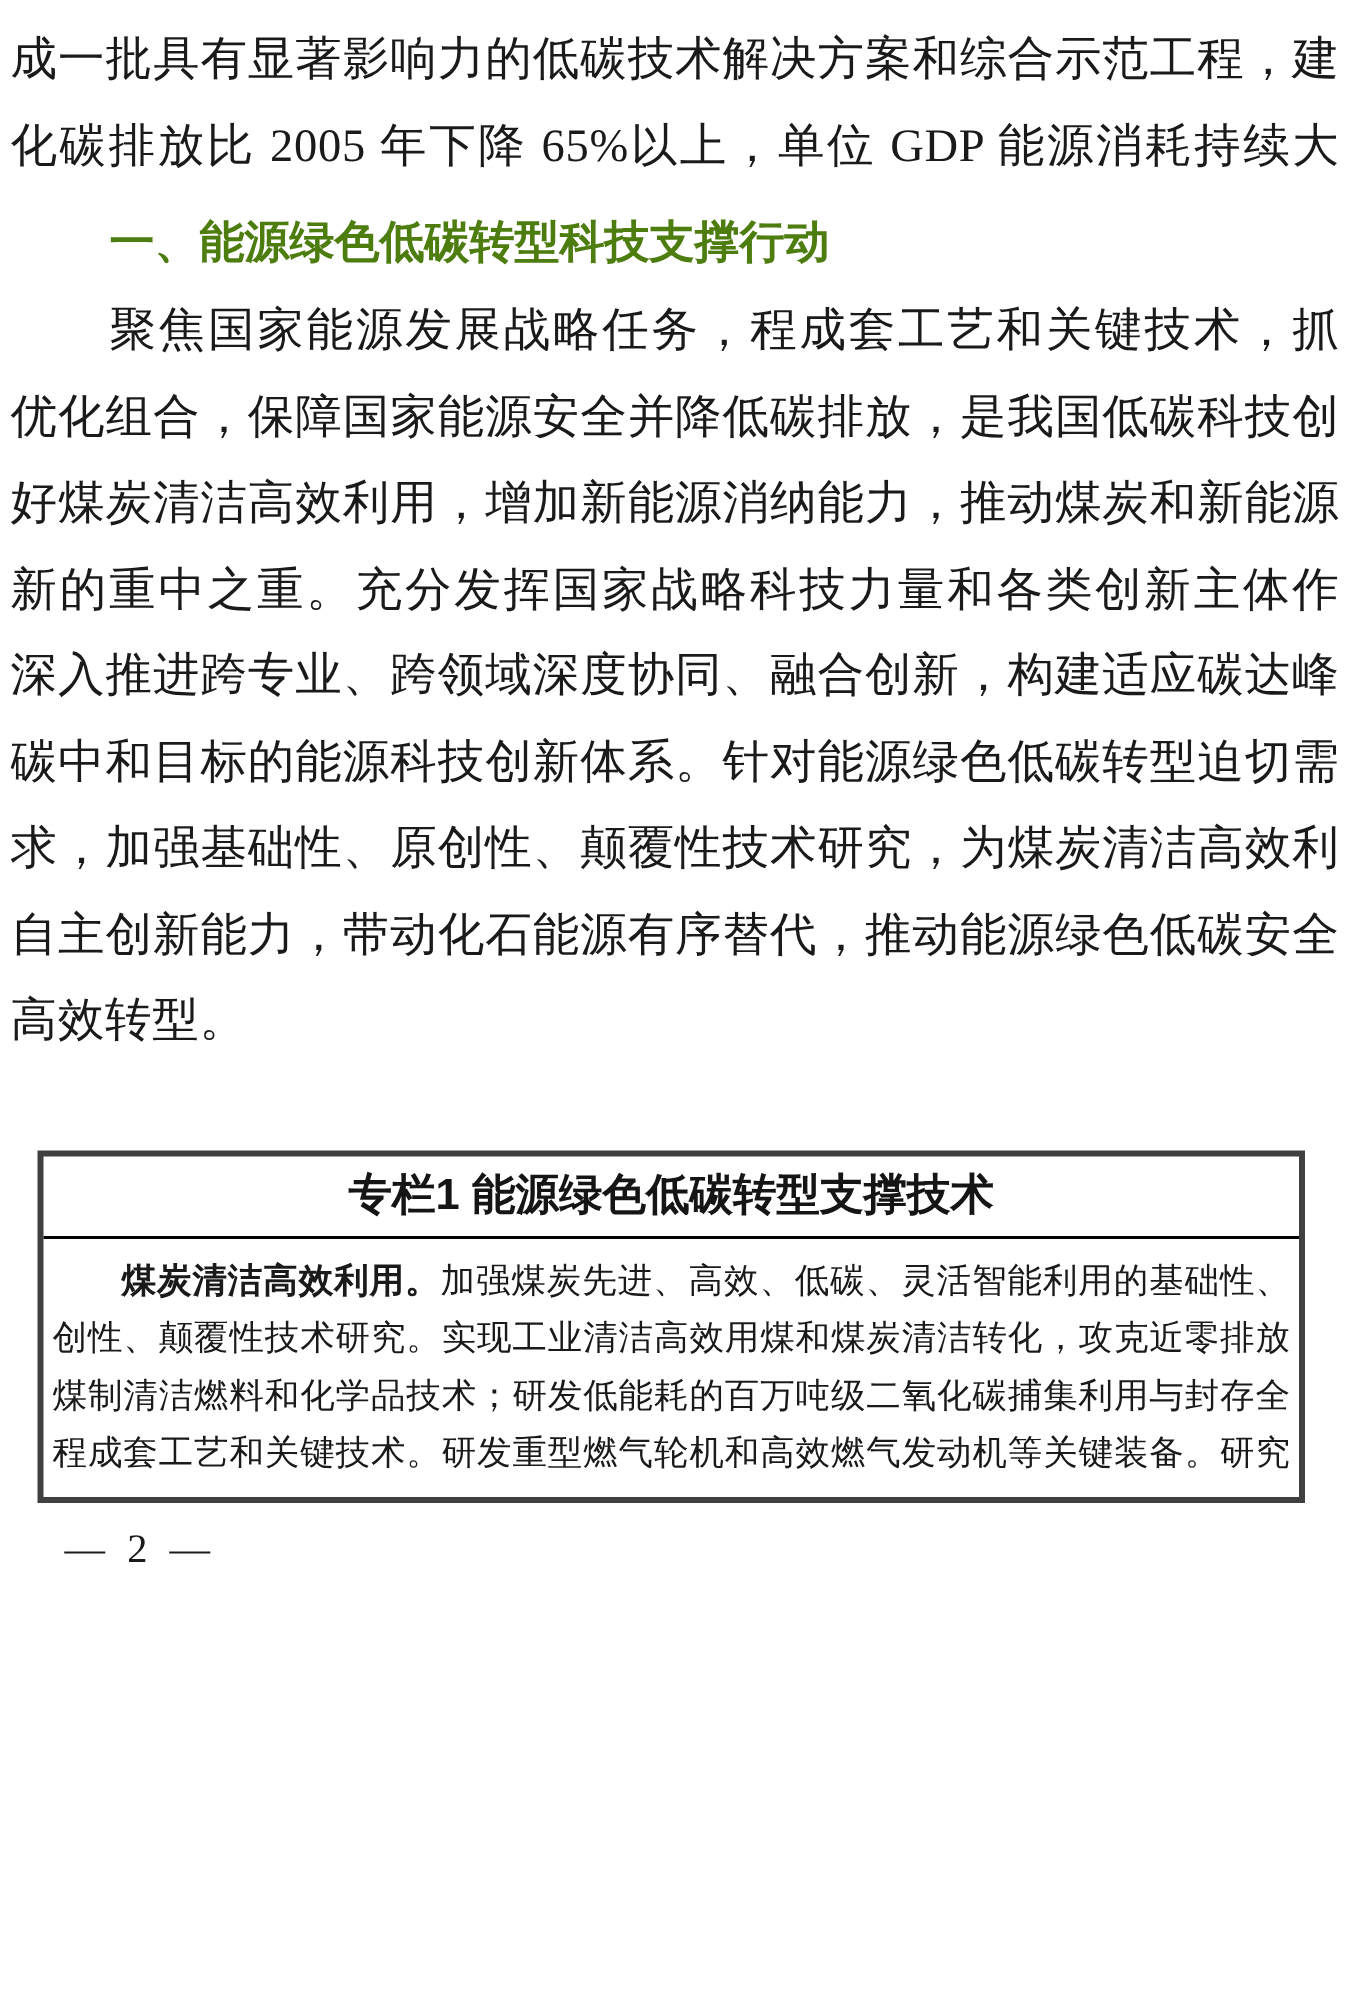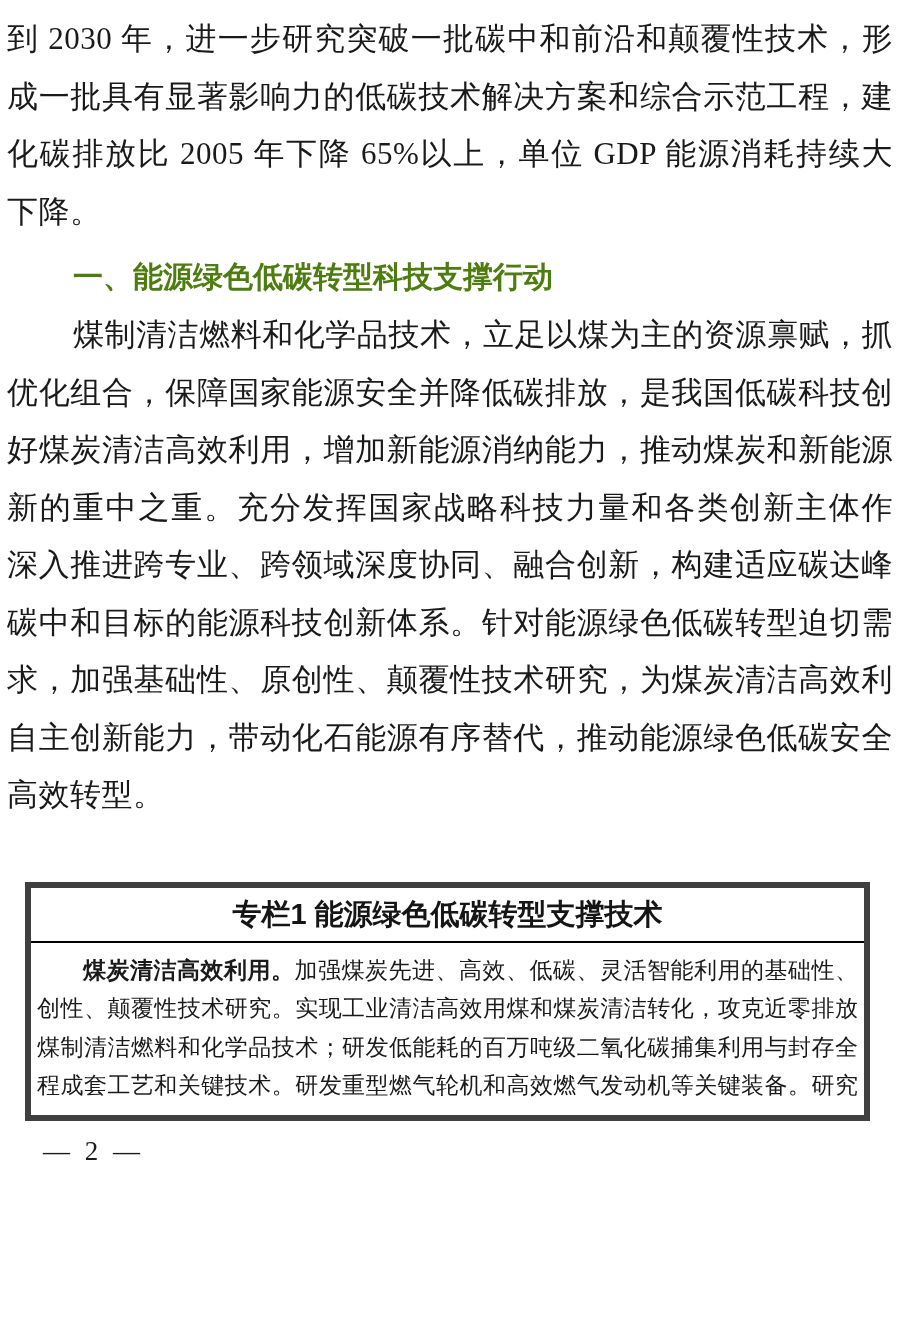--- a/index.html
+++ b/index.html
@@ -39,21 +39,21 @@
     font-family: "Liberation Sans", sans-serif;
     font-weight: bold;
     font-size: 30px;
     height: 58px;
     line-height: 58px;
     color: #4d7c0f;
   }
   .callout-box {
     box-sizing: border-box;
     margin: 58px 23px 0 18px;
-    border: 6px solid #404040;
+    border: 4px solid #404040;
     background: #ffffff;
   }
   .box-title {
     font-family: "Liberation Sans", sans-serif;
     font-weight: bold;
     font-size: 29px;
     height: 53px;
     line-height: 53px;
     text-align: center;
     border-bottom: 2px solid #000000;
@@ -80,30 +80,28 @@
     letter-spacing: 4px;
     color: #1a1a1a;
   }
 </style>
 </head>
 <body>
 
 <div class="page">
 
   <div class="para">
-    <div class="bline">到 2030 年，进一步研究突破一批碳中和前沿和颠覆性技术，形</div>
     <div class="bline">成一批具有显著影响力的低碳技术解决方案和综合示范工程，建</div>
     <div class="bline">化碳排放比 2005 年下降 65%以上，单位 GDP 能源消耗持续大幅</div>
-    <div class="bline lastline">下降。</div>
   </div>
 
   <div class="heading">一、能源绿色低碳转型科技支撑行动</div>
 
   <div class="para">
-    <div class="bline indent2">煤制清洁燃料和化学品技术，立足以煤为主的资源禀赋，抓</div>
+    <div class="bline indent2">聚焦国家能源发展战略任务，程成套工艺和关键技术，抓</div>
     <div class="bline">优化组合，保障国家能源安全并降低碳排放，是我国低碳科技创</div>
     <div class="bline">好煤炭清洁高效利用，增加新能源消纳能力，推动煤炭和新能源</div>
     <div class="bline">新的重中之重。充分发挥国家战略科技力量和各类创新主体作用，</div>
     <div class="bline">深入推进跨专业、跨领域深度协同、融合创新，构建适应碳达峰</div>
     <div class="bline">碳中和目标的能源科技创新体系。针对能源绿色低碳转型迫切需</div>
     <div class="bline">求，加强基础性、原创性、颠覆性技术研究，为煤炭清洁高效利</div>
     <div class="bline">自主创新能力，带动化石能源有序替代，推动能源绿色低碳安全</div>
     <div class="bline lastline">高效转型。</div>
   </div>
 

